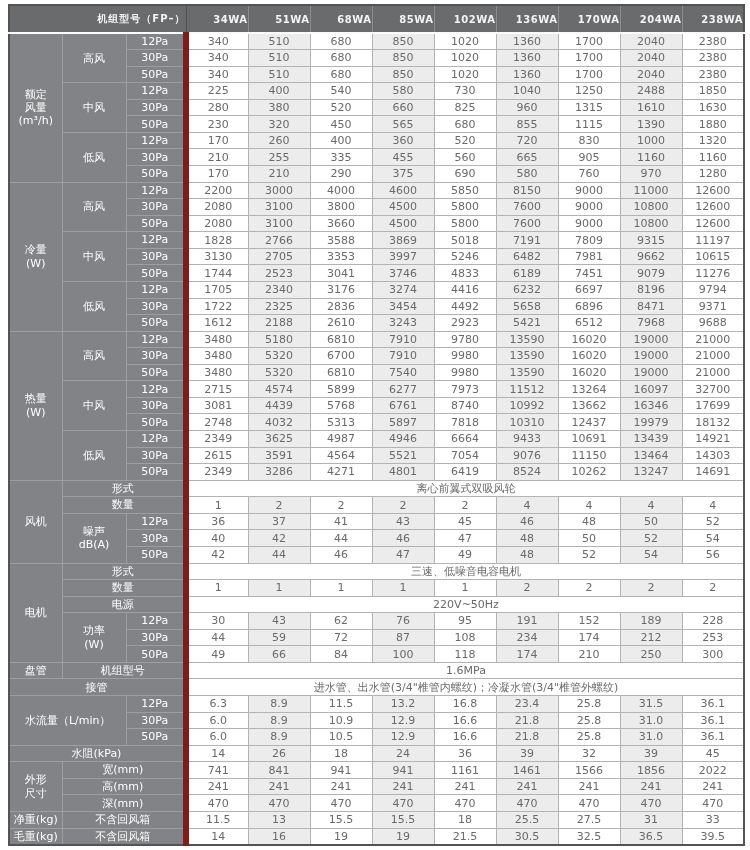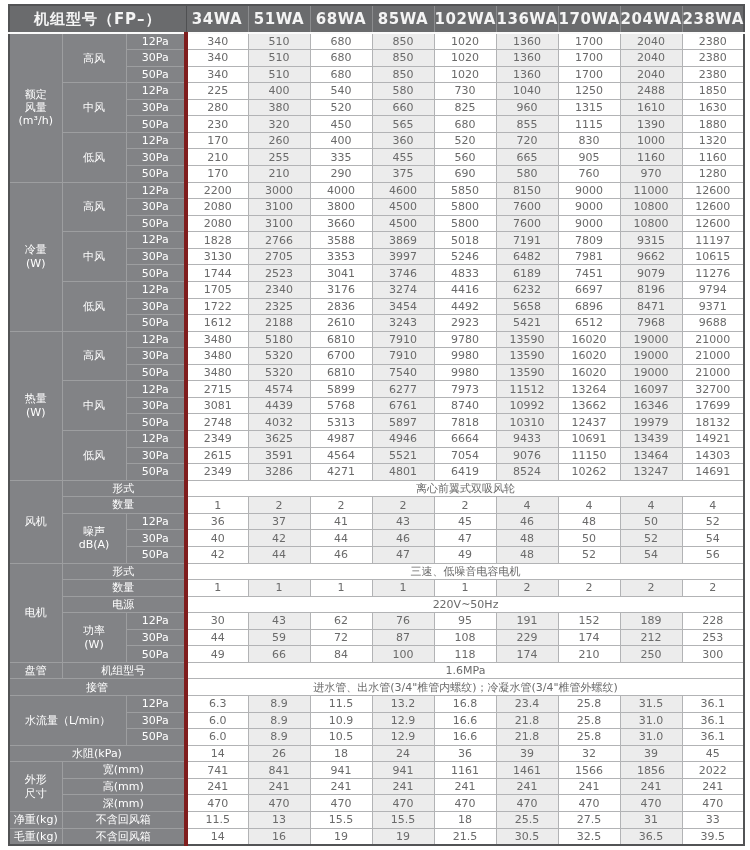--- a/index.html
+++ b/index.html
@@ -5,35 +5,35 @@
   html,body{
     margin:0;padding:0;background:#ffffff;width:750px;height:850px;overflow:hidden;
     font-family:"DejaVu Sans","Liberation Sans",sans-serif;
   }
   .wrap{position:absolute;left:8px;top:4px;width:734px;height:842px;}
   table{
     width:100%;height:100%;border-collapse:collapse;table-layout:fixed;
     border:2px solid #525355;
   }
   th{
-    background:#6a6b6d;color:#f4f4f4;font-size:15px;font-weight:600;
+    background:#6a6b6d;color:#f4f4f4;font-size:10px;font-weight:600;
     border:1px solid #8b8c8e;border-bottom:2px solid #fbfbfb;height:26px;
-    letter-spacing:.5px;padding:0;text-align:center;
+    letter-spacing:.5px;padding:0;text-align:right;
   }
   th.title{letter-spacing:1px;border-right:1px solid #4f5052;}
   td{padding:0 1px;font-size:11px;text-align:center;vertical-align:middle;overflow:hidden;}
   td.lbl{
     background:#828386;color:#ffffff;border:1px solid #9d9ea0;
     white-space:pre-line;line-height:1.2;font-size:11px;
   }
   td.val,td.merged{
     background:#ffffff;color:#6a6a6a;border:1px solid #b2b3b5;
   }
   td.val.alt{background:#ececec;}
-  td.val.first,td.merged{border-left:4px solid #7f1d1d;text-align:center;}
+  td.val.first,td.merged{border-left:6px solid #7f1d1d;text-align:center;}
   tr.sec td{border-top:1px solid #87888a;}
   tbody tr{height:16px;}
 </style>
 </head>
 <body>
 
 <div class="wrap">
   <table>
     <colgroup>
       <col style="width:53px">
@@ -494,21 +494,21 @@
           <td class="val alt">189</td>
           <td class="val">228</td>
         </tr>
         <tr>
           <td class="lbl">30Pa</td>
           <td class="val first">44</td>
           <td class="val alt">59</td>
           <td class="val">72</td>
           <td class="val alt">87</td>
           <td class="val">108</td>
-          <td class="val alt">229</td>
+          <td class="val alt">234</td>
           <td class="val">174</td>
           <td class="val alt">212</td>
           <td class="val">253</td>
         </tr>
         <tr>
           <td class="lbl">50Pa</td>
           <td class="val first">49</td>
           <td class="val alt">66</td>
           <td class="val">84</td>
           <td class="val alt">100</td>

